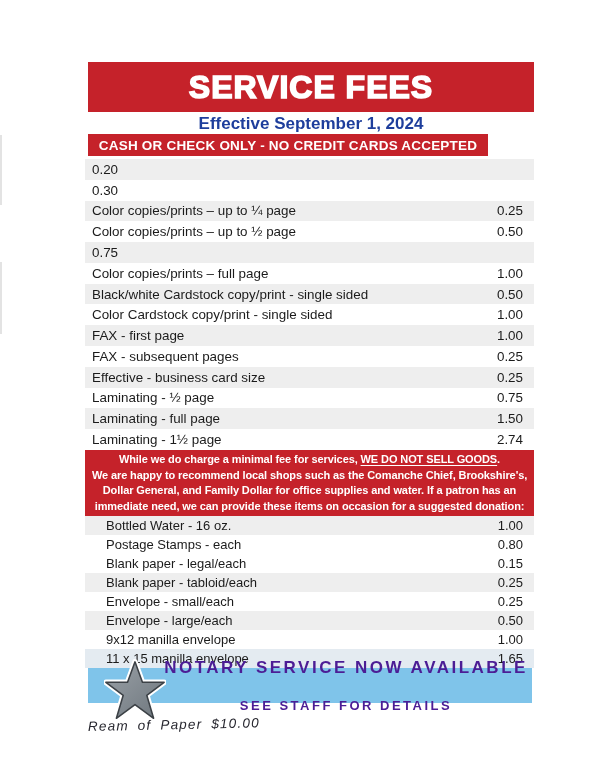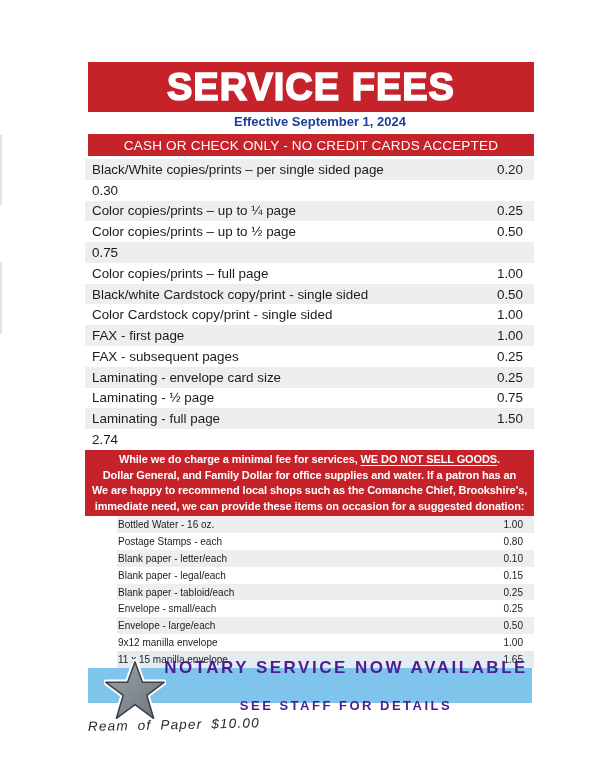--- a/index.html
+++ b/index.html
@@ -15,48 +15,48 @@
     font-family:"Liberation Sans", sans-serif;overflow:hidden;
   }
   .scan-artifact{position:absolute;left:0;width:2px;background:#e3e3e3;}
 
   
   .title-band{
     position:absolute;left:88px;top:62px;width:446px;height:50px;
     background:var(--red);display:flex;align-items:center;justify-content:center;
   }
   .title-text{
-    color:#fff;font-size:38px;font-weight:bold;letter-spacing:1px;
+    color:#fff;font-size:32px;font-weight:bold;letter-spacing:1px;
     -webkit-text-stroke:1.6px #fff;line-height:1;
   }
 
   .effective{
-    position:absolute;left:97px;top:114px;width:446px;text-align:center;
-    color:var(--blue-text);font-size:13px;font-weight:bold;
+    position:absolute;left:88px;top:114px;width:446px;text-align:center;
+    color:var(--blue-text);font-size:17px;font-weight:bold;
   }
 
   .cash-band{
-    position:absolute;left:88px;top:134px;width:446px;height:22px;
-    background:var(--red);color:#fff;font-weight:normal;font-size:13.5px;
+    position:absolute;left:88px;top:134px;width:400px;height:22px;
+    background:var(--red);color:#fff;font-weight:bold;font-size:13.5px;
     display:flex;align-items:center;justify-content:center;letter-spacing:0.2px;
   }
 
   
   .table{
     position:absolute;left:85px;width:449px;display:flex;flex-direction:column;
     color:#1b1b1b;
   }
   .table1{top:159px;height:291px;}
   .table2{top:516px;height:152px;}
   .fee-row{
     flex:1;display:flex;align-items:center;justify-content:space-between;
     padding:0 11px 0 7px;box-sizing:border-box;
   }
   .table1 .fee-row{font-size:13.4px;}
-  .table2 .fee-row{font-size:10px;padding-left:1px;margin-left:32px;}
+  .table2 .fee-row{font-size:13px;padding-left:21px;}
   .fee-row.shaded{background:var(--row-shade);}
   .table2 .fee-row.shade-blue{background:var(--row-shade-blue);}
   .fee-price{font-variant-numeric:tabular-nums;}
 
   
   .notice{
     position:absolute;left:85px;top:450px;width:449px;height:66px;
     background:var(--red);color:#fff;font-weight:bold;font-size:11px;
     letter-spacing:-0.1px;display:flex;flex-direction:column;
     justify-content:center;text-align:center;
@@ -97,21 +97,20 @@
   </div>
 
   <div class="effective">Effective September 1, 2024</div>
 
   <div class="cash-band">
     <span>CASH OR CHECK ONLY - NO CREDIT CARDS ACCEPTED</span>
   </div>
 
   <div class="table table1">
       <div class="fee-row shaded">
-        <span class="fee-label">Black/White copies/prints – per single sided page</span>
         <span class="fee-price">0.20</span>
       </div>
       <div class="fee-row">
         <span class="fee-price">0.30</span>
       </div>
       <div class="fee-row shaded">
         <span class="fee-label">Color copies/prints – up to ¼ page</span>
         <span class="fee-price">0.25</span>
       </div>
       <div class="fee-row">
@@ -135,55 +134,52 @@
       </div>
       <div class="fee-row shaded">
         <span class="fee-label">FAX - first page</span>
         <span class="fee-price">1.00</span>
       </div>
       <div class="fee-row">
         <span class="fee-label">FAX - subsequent pages</span>
         <span class="fee-price">0.25</span>
       </div>
       <div class="fee-row shaded">
-        <span class="fee-label">Laminating - envelope card size</span>
+        <span class="fee-label">Effective - business card size</span>
         <span class="fee-price">0.25</span>
       </div>
       <div class="fee-row">
         <span class="fee-label">Laminating - ½ page</span>
         <span class="fee-price">0.75</span>
       </div>
       <div class="fee-row shaded">
         <span class="fee-label">Laminating - full page</span>
         <span class="fee-price">1.50</span>
       </div>
       <div class="fee-row">
+        <span class="fee-label">Laminating - 1½ page</span>
         <span class="fee-price">2.74</span>
       </div>
     </div>
 
   <div class="notice">
     <div class="notice-line"><span>While we do charge a minimal fee for services, </span><span class="u">WE DO NOT SELL GOODS</span><span>.</span></div>
+    <div class="notice-line">We are happy to recommend local shops such as the Comanche Chief, Brookshire's,</div>
     <div class="notice-line">Dollar General, and Family Dollar for office supplies and water.  If a patron has an</div>
-    <div class="notice-line">We are happy to recommend local shops such as the Comanche Chief, Brookshire's,</div>
     <div class="notice-line">immediate need, we can provide these items on occasion for a suggested donation:</div>
   </div>
 
   <div class="table table2">
       <div class="fee-row shaded">
         <span class="fee-label">Bottled Water - 16 oz.</span>
         <span class="fee-price">1.00</span>
       </div>
       <div class="fee-row">
         <span class="fee-label">Postage Stamps - each</span>
         <span class="fee-price">0.80</span>
-      </div>
-      <div class="fee-row shaded">
-        <span class="fee-label">Blank paper - letter/each</span>
-        <span class="fee-price">0.10</span>
       </div>
       <div class="fee-row">
         <span class="fee-label">Blank paper - legal/each</span>
         <span class="fee-price">0.15</span>
       </div>
       <div class="fee-row shaded">
         <span class="fee-label">Blank paper - tabloid/each</span>
         <span class="fee-price">0.25</span>
       </div>
       <div class="fee-row">

